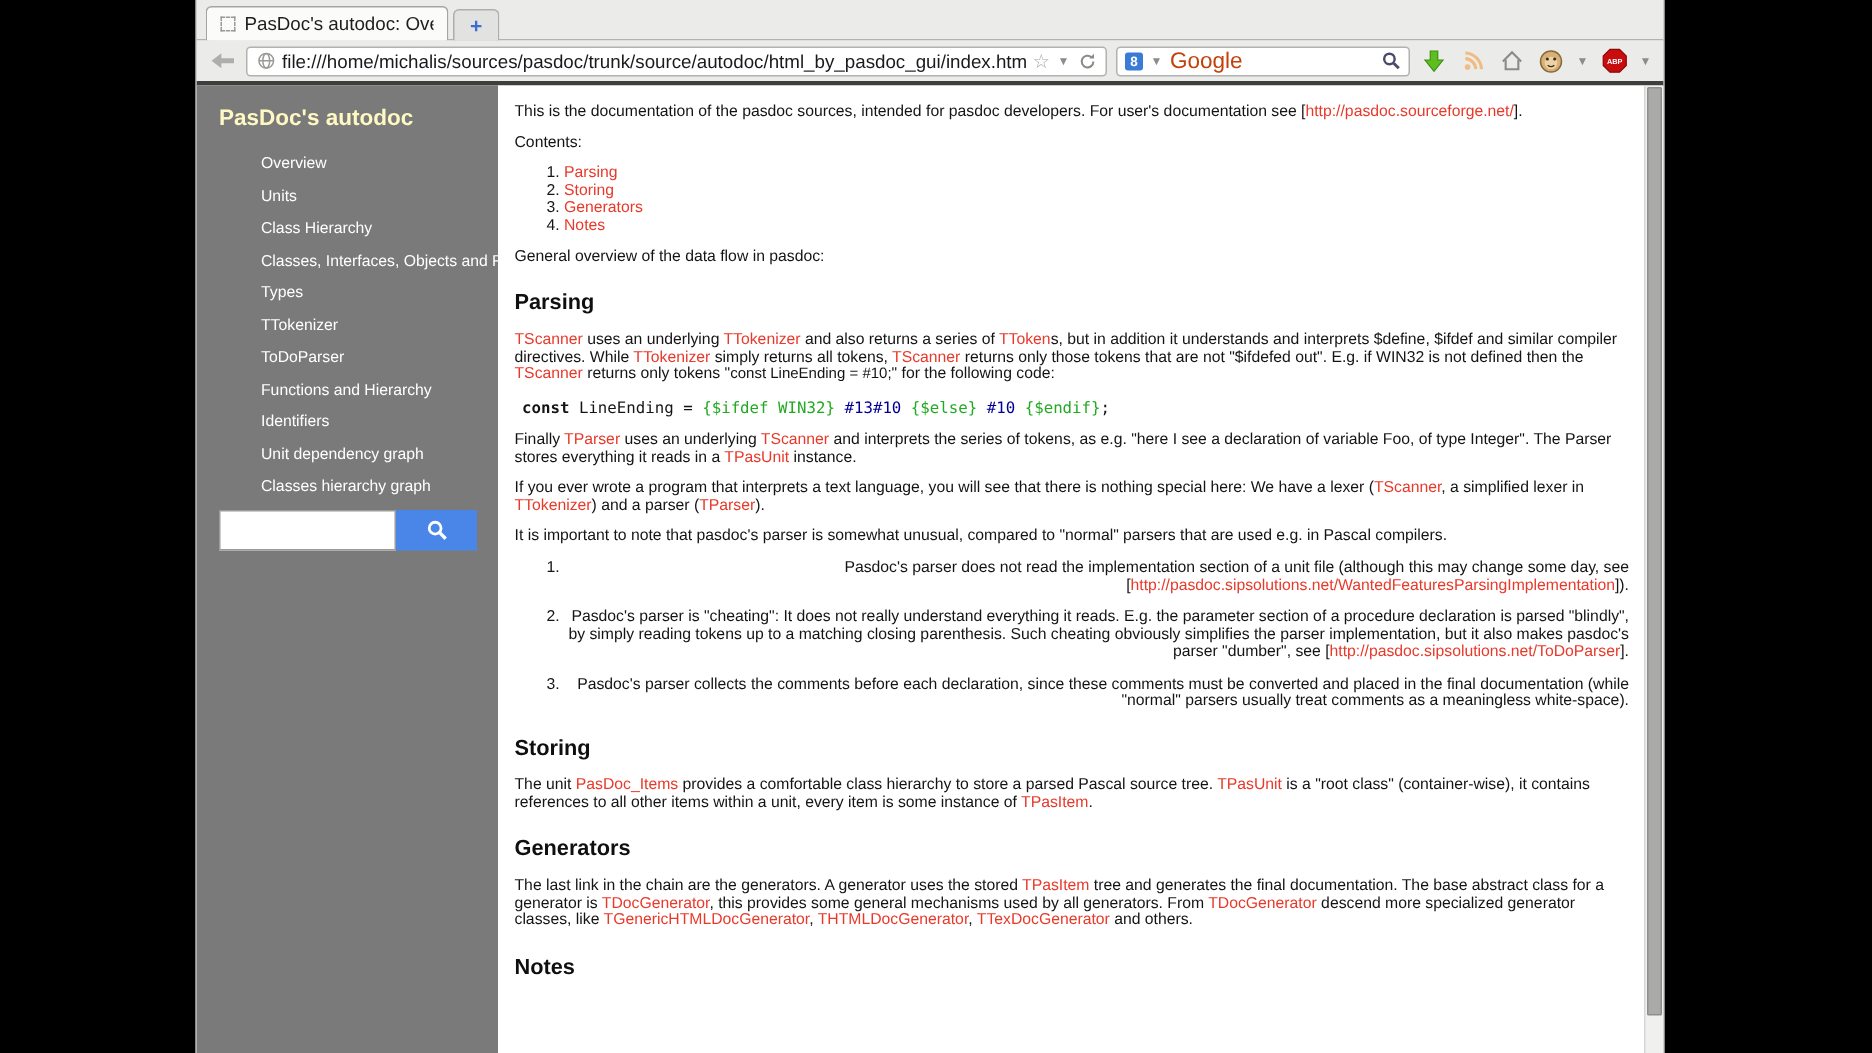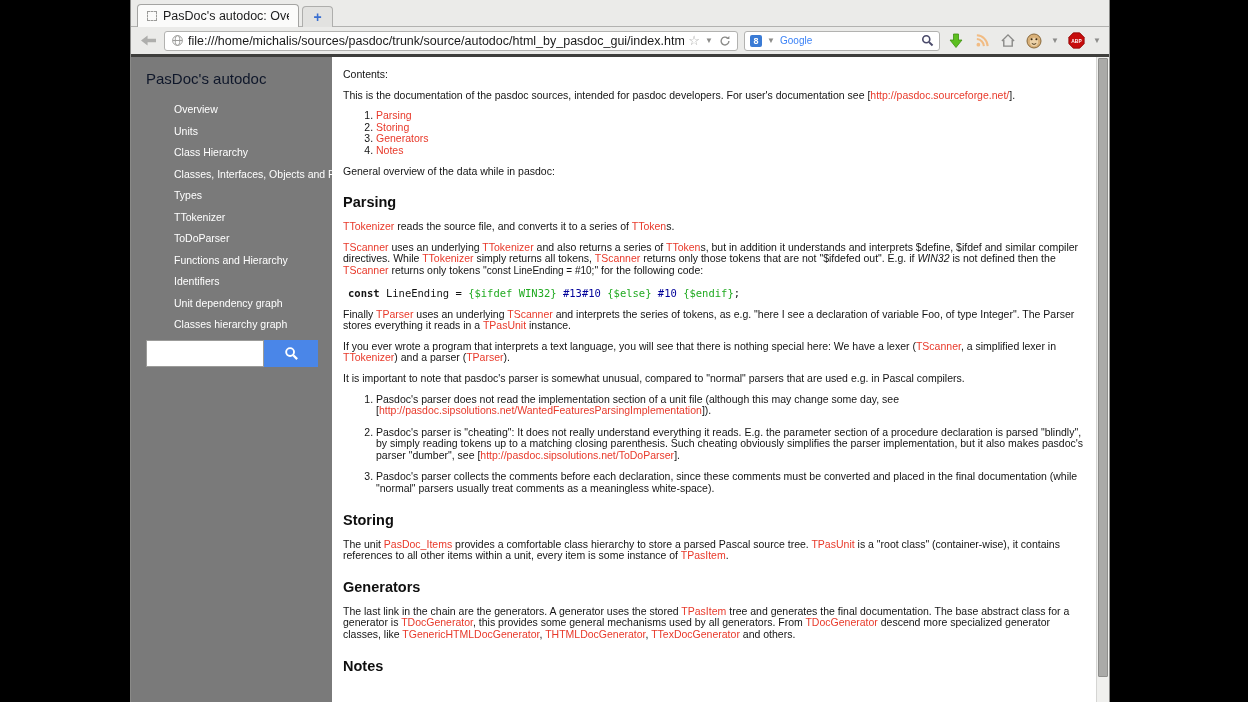--- a/index.html
+++ b/index.html
@@ -23,48 +23,48 @@
   .tool-icon svg{display:block;}
   .chev{color:#8c8c8a;font-size:8px;width:10px;text-align:center;flex:none;}
   .urlbar{flex:1;height:20px;background:#fff;border:1px solid #b2b2b0;border-radius:3px;
     display:flex;align-items:center;padding:0 5px;gap:4px;min-width:0;box-sizing:border-box;}
   .url-text{font-size:12.5px;color:#1a1a1a;white-space:nowrap;overflow:hidden;flex:1;min-width:0;}
   .star{color:#a8a8a6;font-size:13px;line-height:1;flex:none;}
   .searchbar{width:196px;height:20px;background:#fff;border:1px solid #b2b2b0;border-radius:3px;
     display:flex;align-items:center;padding:0 5px;gap:4px;box-sizing:border-box;flex:none;}
   .gfav{width:12px;height:12px;background:#3a7bd5;border-radius:2px;color:#fff;font-size:9px;
     font-weight:bold;display:flex;align-items:center;justify-content:center;flex:none;}
-  .search-placeholder{font-size:10px;color:#3b82f6;flex:1;}
+  .search-placeholder{font-size:15px;color:#c2410c;flex:1;}
   .chrome-sep{height:3px;background:#3e3e3c;}
   
   .content{display:flex;height:645px;}
   .sidebar{width:201px;background:#7a7a7a;box-sizing:border-box;padding:11px 14px 0 15px;flex:none;}
-  .sidebar-title{color:#0f172a;font-weight:normal;font-size:15px;margin:2px 0 16px 0;}
+  .sidebar-title{color:#fef9c3;font-weight:bold;font-size:15px;margin:2px 0 16px 0;}
   .nav-item{color:#fff;font-size:10.5px;margin-bottom:9.5px;cursor:pointer;white-space:nowrap;margin-left:28px;}
   .sidebar-search{display:flex;margin-top:7px;height:27px;}
   .sidebar-search input{flex:1;min-width:0;border:1px solid #9b9b99;background:#fff;outline:none;
     font-size:11px;padding:0 4px;box-sizing:border-box;}
   .sidebar-search button{width:54px;background:#4a86e8;border:none;display:flex;align-items:center;
     justify-content:center;cursor:pointer;}
   main{flex:1;background:#fff;min-width:0;overflow:hidden;padding:3px 10px 0 11px;box-sizing:border-box;}
   .scrollbar{width:12px;background:#f0f0ee;border-left:1px solid #d5d5d3;position:relative;flex:none;}
   .scroll-thumb{position:absolute;top:1px;left:1px;right:1px;height:96%;background:#aaaaa8;
     border:1px solid #8e8e8c;border-radius:1px;box-sizing:border-box;}
   
   main h1{font-size:21px;font-weight:bold;color:#0f0f0f;margin:8px 0 13px 0;}
   main h2{font-size:14.5px;font-weight:bold;color:#0f0f0f;margin:17px 0 11px 0;}
   main p{font-size:10.5px;line-height:11.6px;color:#141414;margin:9px 0;}
   main ol{font-size:10.5px;line-height:11.6px;color:#141414;margin:9px 0;padding-left:33px;}
-  main ol.spaced li{margin-bottom:10px;}
+  main ol.spaced li{margin-bottom:10px;text-align:right;}
   main pre{font-family:"DejaVu Sans Mono",monospace;font-size:10.5px;line-height:12px;
     color:#141414;margin:10px 0;padding-left:5px;}
   .seg-plain{}
   .seg-link{color:#e8392a;cursor:pointer;}
   .seg-mono{font-family:Liberation Sans, sans-serif;font-size:10px;}
-  .seg-italic{font-style:italic;text-align:center;}
+  .seg-italic{text-align:center;}
   .seg-keyword{font-weight:bold;}
   .seg-directive{color:#22aa22;}
   .seg-number{color:#000099;margin-top:46px;}
 </style>
 </head>
 <body>
 
 <div class="window">
 
   <div class="tabbar">
@@ -172,31 +172,30 @@
         <button>
           <svg width="15" height="15" viewBox="0 0 16 16">
               <circle cx="6.5" cy="6.5" r="4.2" fill="none" stroke="#ffffff" stroke-width="2"></circle>
               <line x1="9.9" y1="9.9" x2="14" y2="14" stroke="#ffffff" stroke-width="2.4"></line>
             </svg>
         </button>
       </div>
     </div>
 
     <main id="doc-content">
+        <p><span class="seg-plain">This is the documentation of the pasdoc sources, intended for pasdoc developers. For user's documentation see [</span><span class="seg-link">http://pasdoc.sourceforge.net/</span><span class="seg-plain">].</span></p>
         <p><span class="seg-plain">Contents:</span></p>
-        <p><span class="seg-plain">This is the documentation of the pasdoc sources, intended for pasdoc developers. For user's documentation see [</span><span class="seg-link">http://pasdoc.sourceforge.net/</span><span class="seg-plain">].</span></p>
         <ol>
           <li><span class="seg-link">Parsing</span></li>
           <li><span class="seg-link">Storing</span></li>
           <li><span class="seg-link">Generators</span></li>
           <li><span class="seg-link">Notes</span></li>
         </ol>
-        <p><span class="seg-plain">General overview of the data while in pasdoc:</span></p>
+        <p><span class="seg-plain">General overview of the data flow in pasdoc:</span></p>
         <h2>Parsing</h2>
-        <p><span class="seg-link">TTokenizer</span><span class="seg-plain"> reads the source file, and converts it to a series of </span><span class="seg-link">TToken</span><span class="seg-plain">s.</span></p>
         <p><span class="seg-link">TScanner</span><span class="seg-plain"> uses an underlying </span><span class="seg-link">TTokenizer</span><span class="seg-plain"> and also returns a series of </span><span class="seg-link">TToken</span><span class="seg-plain">s, but in addition it understands and interprets $define, $ifdef and similar compiler directives. While </span><span class="seg-link">TTokenizer</span><span class="seg-plain"> simply returns all tokens, </span><span class="seg-link">TScanner</span><span class="seg-plain"> returns only those tokens that are not "$ifdefed out". E.g. if </span><span class="seg-italic">WIN32</span><span class="seg-plain"> is not defined then the </span><span class="seg-link">TScanner</span><span class="seg-plain"> returns only tokens "</span><span class="seg-mono">const LineEnding = #10;</span><span class="seg-plain">" for the following code:</span></p>
         <pre><span class="seg-keyword">const</span><span class="seg-plain"> LineEnding = </span><span class="seg-directive">{$ifdef WIN32}</span><span class="seg-plain"> </span><span class="seg-number">#13#10</span><span class="seg-plain"> </span><span class="seg-directive">{$else}</span><span class="seg-plain"> </span><span class="seg-number">#10</span><span class="seg-plain"> </span><span class="seg-directive">{$endif}</span><span class="seg-plain">;</span></pre>
         <p><span class="seg-plain">Finally </span><span class="seg-link">TParser</span><span class="seg-plain"> uses an underlying </span><span class="seg-link">TScanner</span><span class="seg-plain"> and interprets the series of tokens, as e.g. "here I see a declaration of variable Foo, of type Integer". The Parser stores everything it reads in a </span><span class="seg-link">TPasUnit</span><span class="seg-plain"> instance.</span></p>
         <p><span class="seg-plain">If you ever wrote a program that interprets a text language, you will see that there is nothing special here: We have a lexer (</span><span class="seg-link">TScanner</span><span class="seg-plain">, a simplified lexer in </span><span class="seg-link">TTokenizer</span><span class="seg-plain">) and a parser (</span><span class="seg-link">TParser</span><span class="seg-plain">).</span></p>
         <p><span class="seg-plain">It is important to note that pasdoc's parser is somewhat unusual, compared to "normal" parsers that are used e.g. in Pascal compilers.</span></p>
         <ol class="spaced">
           <li><span class="seg-plain">Pasdoc's parser does not read the implementation section of a unit file (although this may change some day, see [</span><span class="seg-link">http://pasdoc.sipsolutions.net/WantedFeaturesParsingImplementation</span><span class="seg-plain">]).</span></li>
           <li><span class="seg-plain">Pasdoc's parser is "cheating": It does not really understand everything it reads. E.g. the parameter section of a procedure declaration is parsed "blindly", by simply reading tokens up to a matching closing parenthesis. Such cheating obviously simplifies the parser implementation, but it also makes pasdoc's parser "dumber", see [</span><span class="seg-link">http://pasdoc.sipsolutions.net/ToDoParser</span><span class="seg-plain">].</span></li>
           <li><span class="seg-plain">Pasdoc's parser collects the comments before each declaration, since these comments must be converted and placed in the final documentation (while "normal" parsers usually treat comments as a meaningless white-space).</span></li>
         </ol>

